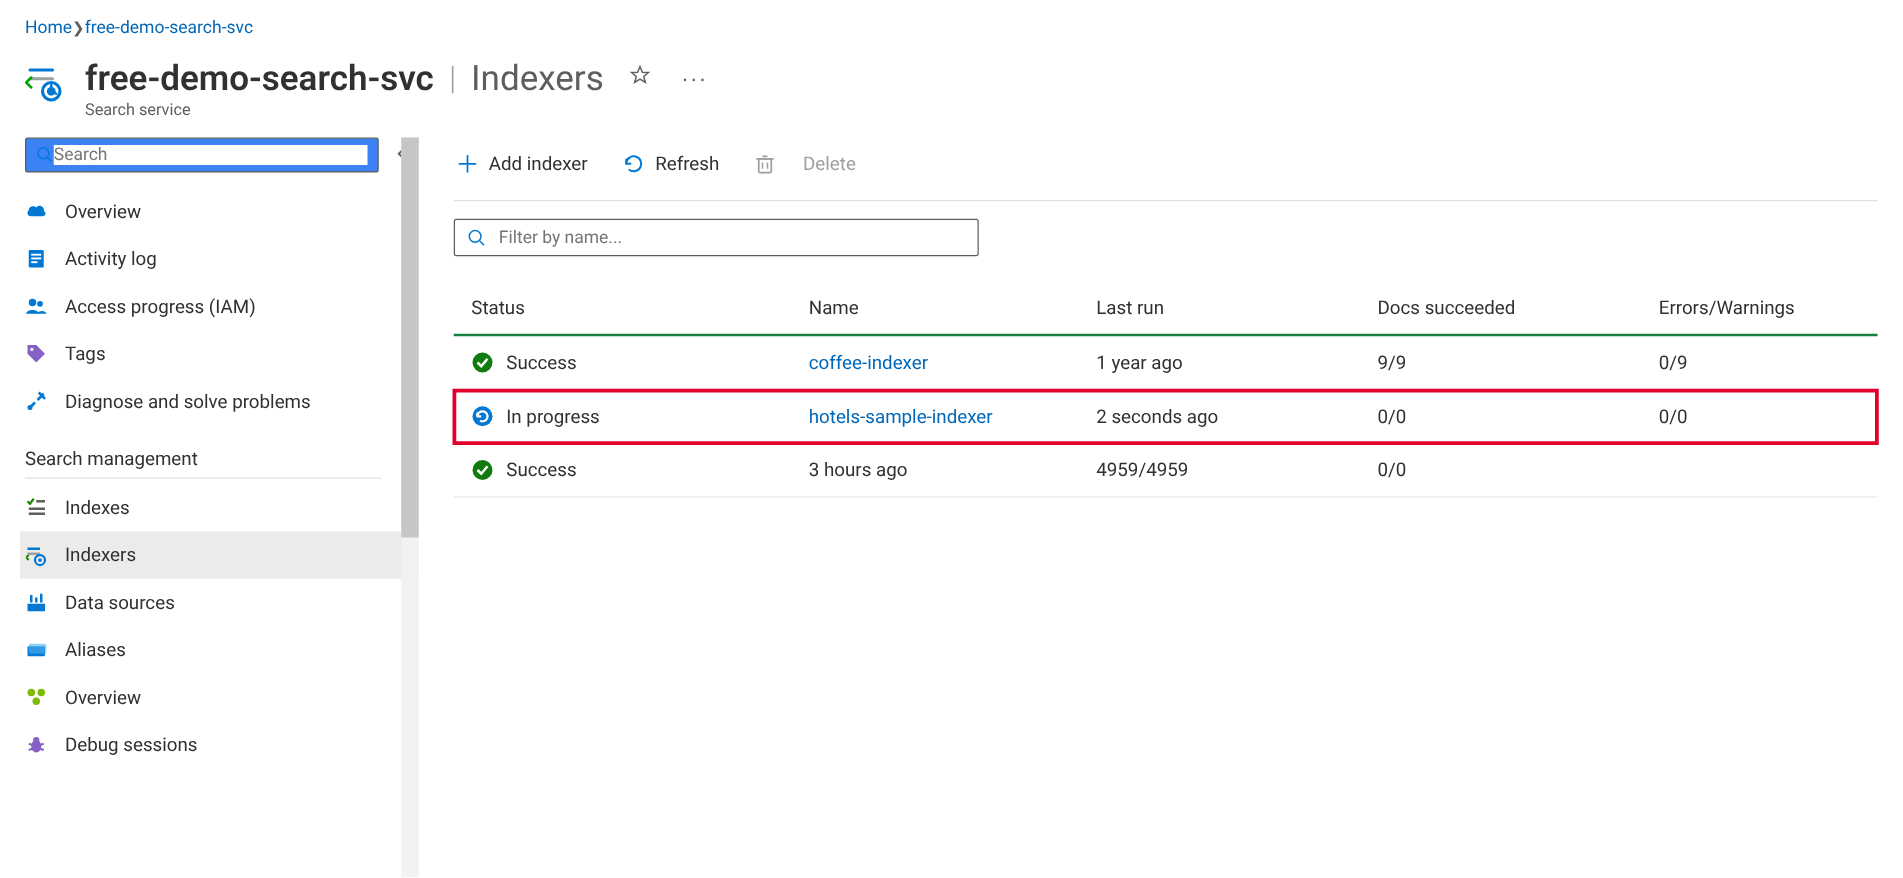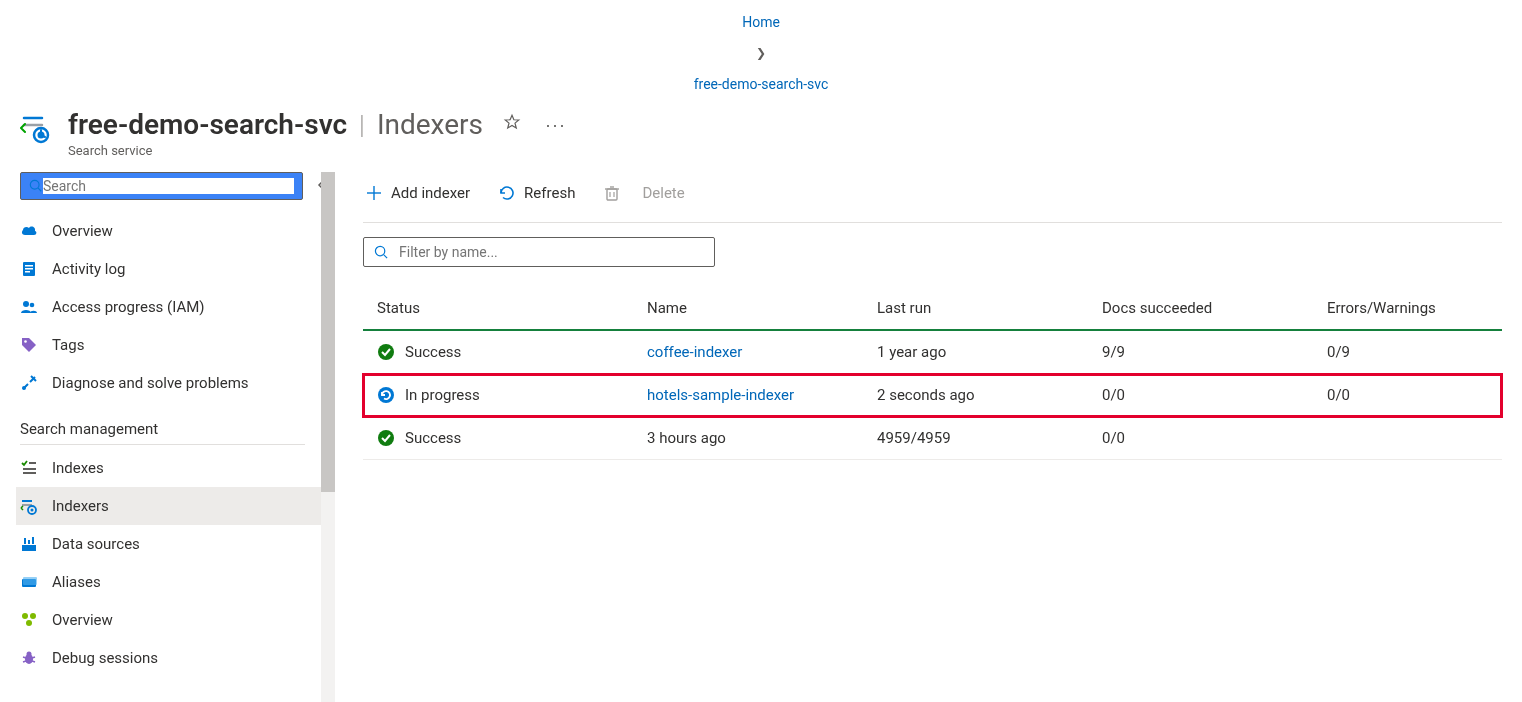--- a/index.html
+++ b/index.html
@@ -11,24 +11,23 @@
     width: 1522px;
     height: 702px;
     overflow: hidden;
   }
   a { color: #0067b8; text-decoration: none; cursor: pointer; }
 
   
   .breadcrumb {
     display: flex;
     align-items: center;
-    gap: 16px;
+    gap: 0;
     padding: 14px 20px 10px 20px;
     font-size: 14px;
-    flex-direction: column;
   }
   .breadcrumb .sep { color: #605e5c; font-size: 12px; }
 
   
   .page-header {
     display: flex;
     align-items: flex-start;
     padding: 6px 20px 14px 20px;
     gap: 14px;
   }
@@ -139,21 +138,21 @@
   }
   .toolbar-btn.disabled { color: #a19f9d; cursor: default; gap: 21px; }
   .toolbar-btn svg { width: 18px; height: 18px; }
 
   .filter-box {
     margin-top: 14px;
     display: flex; align-items: center; gap: 10px;
     border: 1px solid #605e5c;
     border-radius: 2px;
     padding: 6px 10px;
-    width: 352px;
+    width: 420px;
   }
   .filter-box input {
     border: none; outline: none; font-size: 14px; flex: 1;
     font-family: inherit;
   }
 
   
   .table {
     margin-top: 20px;
     width: 100%;

